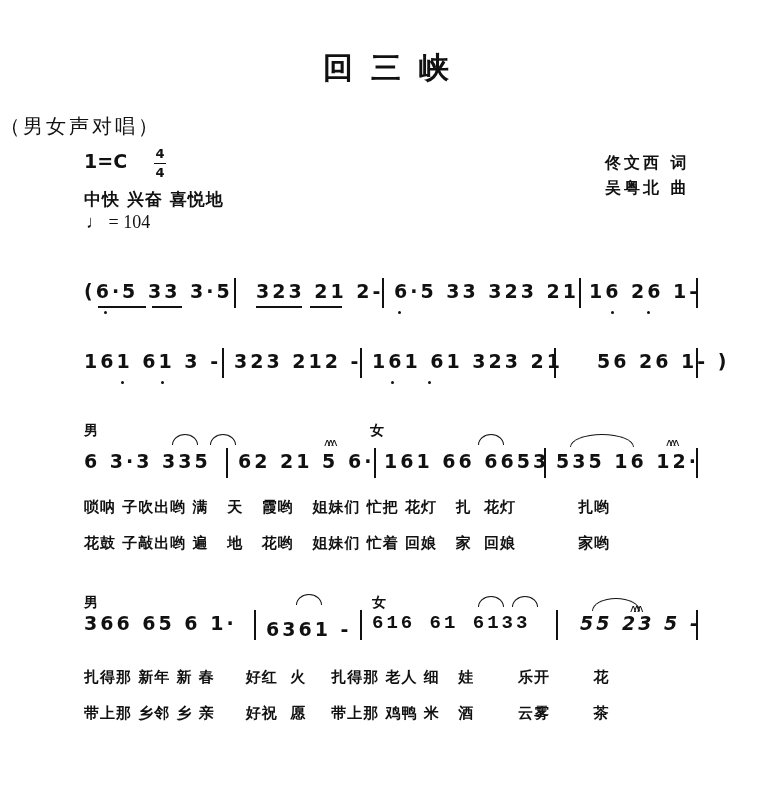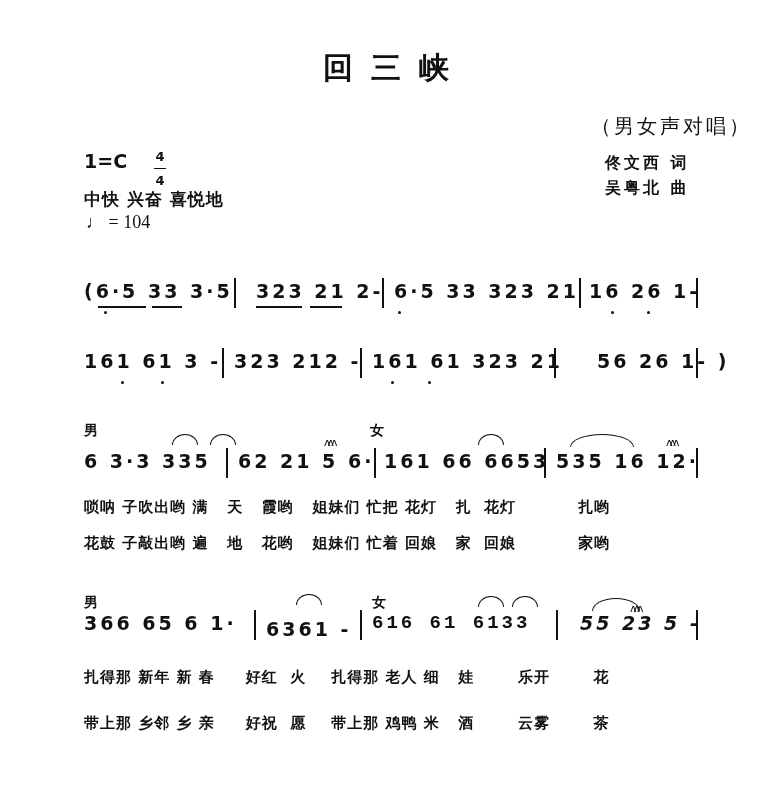--- a/index.html
+++ b/index.html
@@ -1,21 +1,21 @@
 <!DOCTYPE html>
 <html><head>
 <meta charset="utf-8">
 <style>
   html, body { margin:0; padding:0; background:#ffffff; }
   body { width:772px; height:801px; position:relative; overflow:hidden; color:#111; font-family:"DejaVu Sans", sans-serif; }
   .abs { position:absolute; white-space:nowrap; }
   .title { left:0; width:772px; top:48px; text-align:center; font-size:30px; font-weight:bold; letter-spacing:18px; text-indent:18px; }
-  .subtitle { left:0; width:752px; top:113px; text-align:right; font-size:20px; letter-spacing:3px; }
+  .subtitle { left:0; width:752px; top:113px; text-align:left; font-size:20px; letter-spacing:3px; }
   .key { left:84px; top:150px; font-size:19px; font-weight:bold; }
-  .timesig { left:154px; top:146px; font-size:13px; font-weight:bold; line-height:21px; text-align:center; }
+  .timesig { left:154px; top:146px; font-size:13px; font-weight:bold; line-height:16px; text-align:center; }
   .timesig .bar { display:block; border-top:1.5px solid #111; width:12px; margin:1px auto; }
   .tempo-words { left:84px; top:188px; font-size:17px; font-weight:bold; letter-spacing:1px; }
   .tempo { left:86px; top:212px; font-size:18px; font-family:"Liberation Serif", serif; }
   .credits { left:605px; top:150px; font-size:16px; font-weight:bold; line-height:25px; letter-spacing:3px; }
   .note-line { position:absolute; font-family:"DejaVu Sans", sans-serif; font-weight:bold; font-size:19px; letter-spacing:3px; white-space:nowrap; }
   .barline { position:absolute; width:2px; background:#111; }
   .ul { position:absolute; height:1.5px; background:#111; }
   .dot { position:absolute; width:3px; height:3px; border-radius:50%; background:#111; }
   .slur { position:absolute; border:1.6px solid #111; border-bottom:none; border-radius:50% 50% 0 0 / 100% 100% 0 0; }
   .voice { position:absolute; font-size:14px; font-weight:bold; }
@@ -112,16 +112,16 @@
   <div class="barline" style="left:170px;top:20px;height:30px;"></div>
   <span class="note-line" style="left:182px;top:28px;">6361 -</span>
   <div class="barline" style="left:276px;top:20px;height:30px;"></div>
   <span class="note-line" style="left:288px;top:22px;font-family:Liberation Mono, monospace;">616 61 6133</span>
   <div class="barline" style="left:472px;top:20px;height:30px;"></div>
   <span class="note-line" style="left:496px;top:22px;font-style:italic;">55 23 5 -</span>
   <div class="barline" style="left:612px;top:20px;height:30px;"></div>
   <div class="lyric" style="left:0;top:78px;">
     <span>扎得那</span>&nbsp;<span>新年</span>&nbsp;<span>新</span>&nbsp;<span>春</span>&nbsp;&nbsp;&nbsp;&nbsp;&nbsp;<span>好红</span>&nbsp;&nbsp;<span>火</span>&nbsp;&nbsp;&nbsp;&nbsp;<span>扎得那</span>&nbsp;<span>老人</span>&nbsp;<span>细</span>&nbsp;&nbsp;&nbsp;<span>娃</span>&nbsp;&nbsp;&nbsp;&nbsp;&nbsp;&nbsp;&nbsp;<span>乐开</span>&nbsp;&nbsp;&nbsp;&nbsp;&nbsp;&nbsp;&nbsp;<span>花</span>
   </div>
-  <div class="lyric" style="left:0;top:124px;">
+  <div class="lyric" style="left:0;top:114px;">
     <span>带上那</span>&nbsp;<span>乡邻</span>&nbsp;<span>乡</span>&nbsp;<span>亲</span>&nbsp;&nbsp;&nbsp;&nbsp;&nbsp;<span>好祝</span>&nbsp;&nbsp;<span>愿</span>&nbsp;&nbsp;&nbsp;&nbsp;<span>带上那</span>&nbsp;<span>鸡鸭</span>&nbsp;<span>米</span>&nbsp;&nbsp;&nbsp;<span>酒</span>&nbsp;&nbsp;&nbsp;&nbsp;&nbsp;&nbsp;&nbsp;<span>云雾</span>&nbsp;&nbsp;&nbsp;&nbsp;&nbsp;&nbsp;&nbsp;<span>茶</span>
   </div>
 </div>
 
 </body></html>

